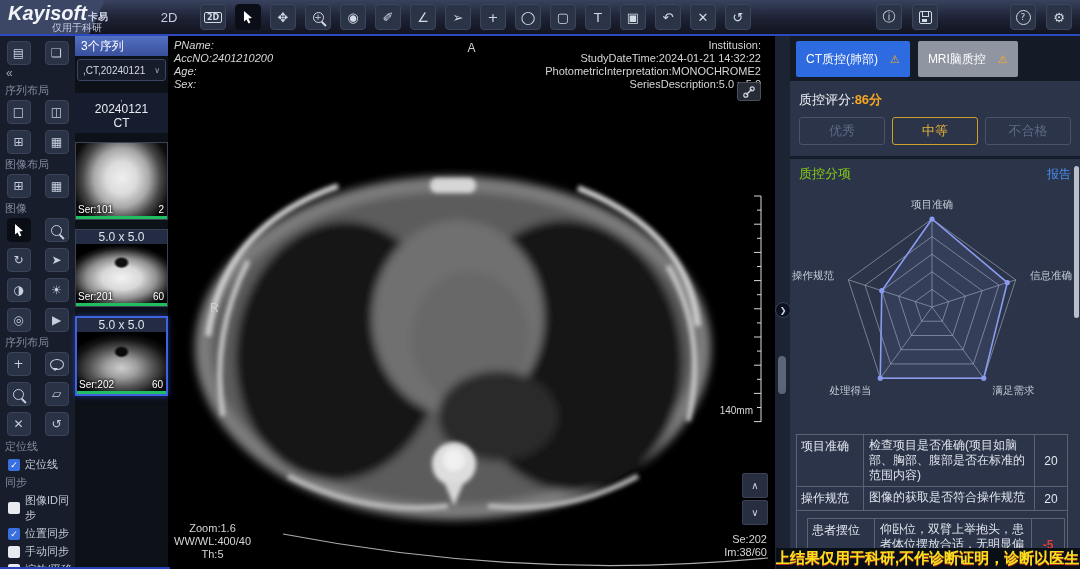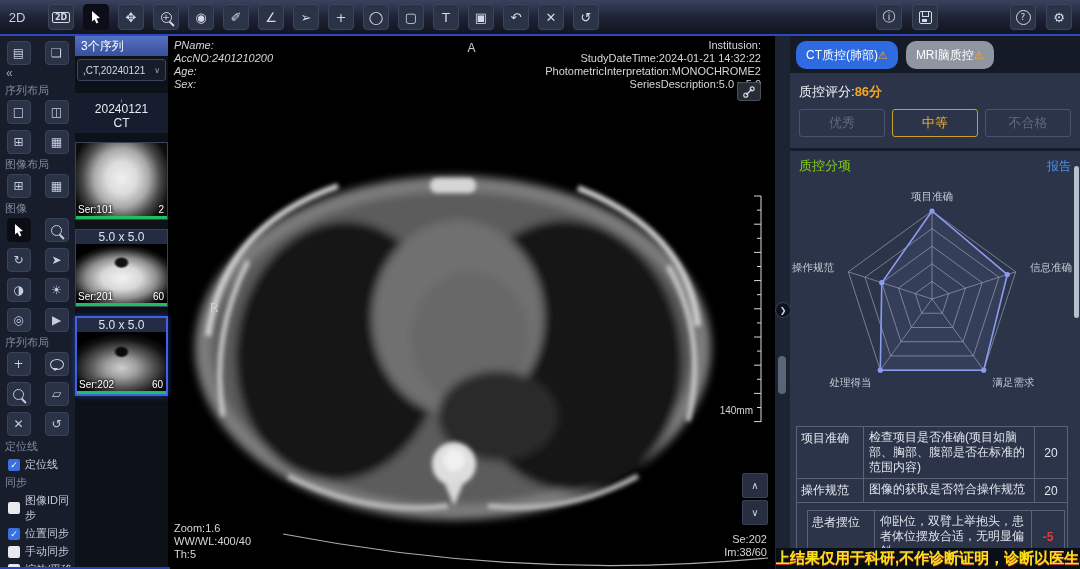--- a/index.html
+++ b/index.html
@@ -75,41 +75,41 @@
   .thumb-count{position:absolute;right:3px;bottom:4px;font-size:10px;color:#fff;text-shadow:0 0 3px #000;}
   .thumb-bar{position:absolute;left:0;right:0;bottom:0;height:3px;background:#1fbf5f;}
   
   .viewport{position:absolute;top:36px;left:168px;width:607px;bottom:0;background:#000;z-index:1;}
   .ov{position:absolute;font-size:11px;color:#d6d6d6;line-height:13px;z-index:2;}
   .ov-tl{top:3px;left:6px;font-style:italic;}
   .ov-tr{top:3px;right:14px;text-align:right;}
   .ov-a{top:6px;left:50%;transform:translateX(-50%);font-size:12px;color:#cfcfcf;}
   .ov-r{top:266px;left:42px;font-size:12px;color:#cfcfcf;}
   .ov-scale{right:22px;top:368px;font-size:10px;}
-  .ov-bl{left:6px;bottom:8px;}
+  .ov-bl{left:6px;bottom:8px;text-align:center;}
   .ov-br{right:8px;bottom:10px;text-align:right;}
   .link-btn{position:absolute;top:46px;right:14px;width:22px;height:17px;background:#262b36;
             border:1px solid #4a4f5c;border-radius:3px;display:flex;align-items:center;justify-content:center;
             color:#cfd4de;z-index:2;cursor:pointer;}
   .scrollers{position:absolute;right:7px;top:437px;display:flex;flex-direction:column;gap:2px;z-index:2;}
   .scr{width:24px;height:23px;background:#272e3f;border:1px solid #3a4154;border-radius:2px;color:#cfd4de;
        font-size:10px;display:flex;align-items:center;justify-content:center;cursor:pointer;
        font-family:"DejaVu Sans",sans-serif;}
   .ruler{position:absolute;right:12px;top:158px;z-index:2;}
   
   .divider{position:absolute;top:36px;left:775px;width:15px;bottom:0;background:#1c2333;z-index:3;}
   .expander{position:absolute;top:266px;left:0px;width:16px;height:16px;border-radius:50%;background:#0d1220;
             border:1px solid #39415a;color:#cfd6e6;font-size:8px;display:flex;align-items:center;
             justify-content:center;box-sizing:border-box;cursor:pointer;font-family:"DejaVu Sans",sans-serif;}
   .div-thumb{position:absolute;top:320px;left:3px;width:8px;height:38px;border-radius:4px;background:#5c6477;cursor:pointer;}
   
   .qc{position:absolute;top:36px;left:790px;width:290px;bottom:0;background:#2b3448;z-index:3;box-sizing:border-box;}
   .tabs{display:flex;gap:8px;padding:5px 6px 4px;background:#151a27;}
-  .pill{height:28px;border-radius:10px;padding:0 10px;font-size:12px;color:#fff;display:flex;
-        align-items:center;gap:0;cursor:pointer;}
+  .pill{height:36px;border-radius:2px;padding:0 10px;font-size:12px;color:#fff;display:flex;
+        align-items:center;gap:12px;cursor:pointer;}
   .pill.active{background:#2e6ae0;}
   .pill.inactive{background:#8f95a1;}
   .warn{color:#ffaa1e;font-size:11px;font-family:"DejaVu Sans",sans-serif;}
   .score-line{padding:10px 9px 8px;font-size:13px;color:#f0f2f7;}
   .score-val{color:#f5a623;font-weight:bold;}
   .grades{display:flex;gap:7px;padding:0 9px;}
   .grade{flex:1;height:26px;border:1px solid #49536b;border-radius:3px;background:rgba(0,0,0,0);
          color:#5d6984;font-size:13px;display:flex;align-items:center;justify-content:center;cursor:pointer;}
   .grade.active{border-color:#caa12c;color:#e8b339;}
   .qc-hr{height:3px;background:#161c2a;margin-top:11px;}
@@ -135,20 +135,24 @@
   .marquee span{white-space:nowrap;font-size:15px;font-weight:bold;color:#f5e31a;
                 text-shadow:0 1px 0 #c03228;margin-left:-16px;}
   .bottom-edge{position:absolute;bottom:0;left:0;width:170px;height:2px;background:#2742b8;z-index:6;}
 </style>
 </head>
 <body>
 
 <div class="app">
 
   <div class="topbar">
+    <div class="logo-wrap">
+      <div class="logo-main"><span>Kayisoft</span><span class="logo-sub">卡易</span></div>
+      <div class="logo-cap">仅用于科研</div>
+    </div>
     <div class="mode-label">2D</div>
     <div class="toolbar" id="main-toolbar">
         <div class="tbtn">
           <span class="box2d">2D</span>
         </div>
         <div class="tbtn active">
           <svg width="12" height="14" viewBox="0 0 12 14">
             <path d="M2 1 L10 8 L6.4 8.6 L8.4 12.6 L6.5 13.5 L4.5 9.4 L2 11.6 Z" fill="currentColor"></path>
           </svg>
         </div>

